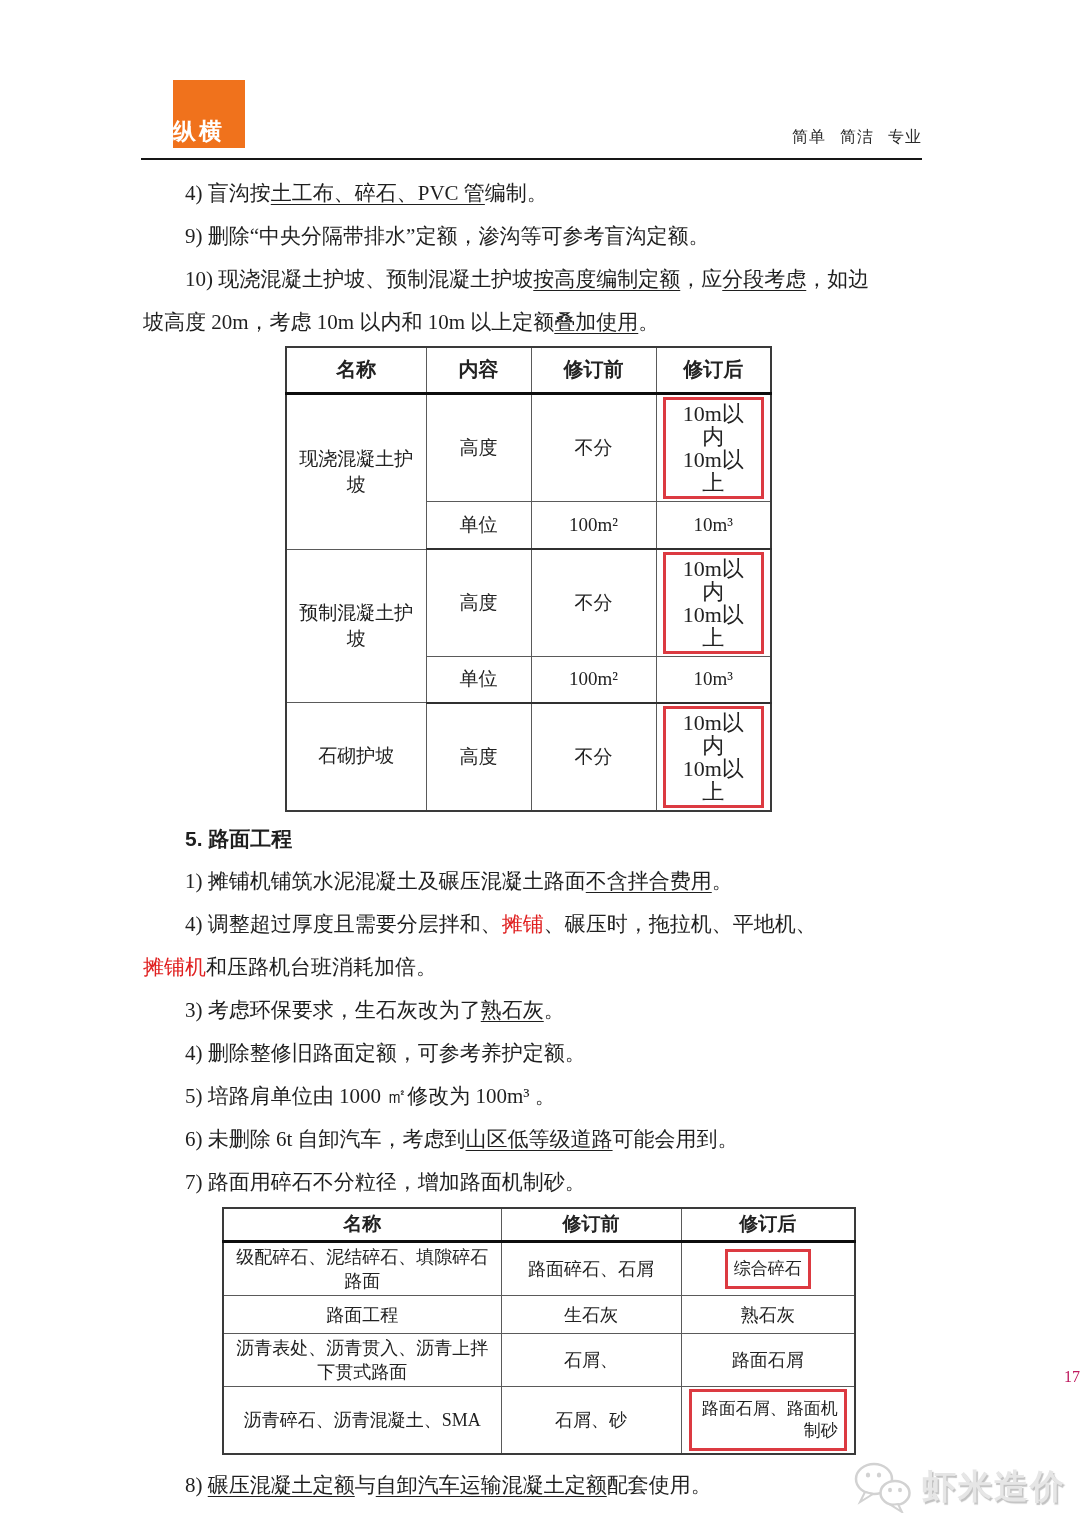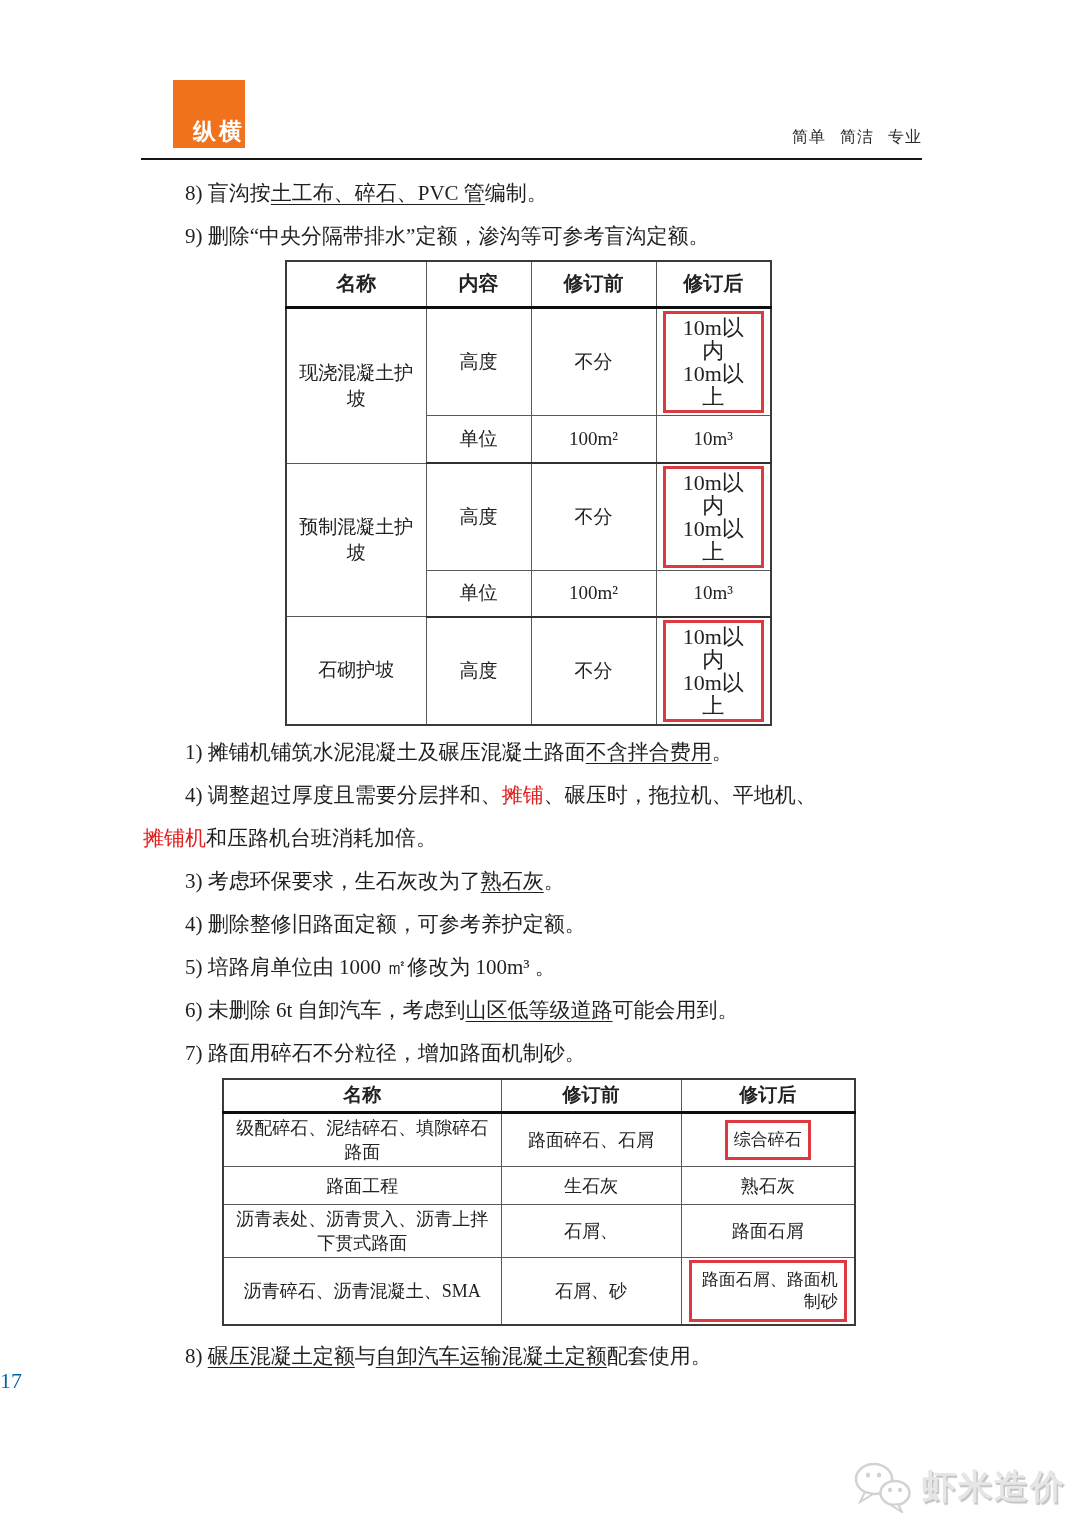--- a/index.html
+++ b/index.html
@@ -8,21 +8,21 @@
     width:1080px;height:1527px;
     background:#ffffff;
     font-family:"Liberation Serif","DejaVu Serif",serif;
     color:#1f1f1f;
     overflow:hidden;
   }
   
   .logo{
     position:absolute;left:173px;top:80px;width:72px;height:68px;
     background:#f0721c;
-    display:flex;align-items:flex-end;justify-content:flex-end;
+    display:flex;align-items:flex-end;justify-content:flex-start;
     padding-bottom:5px;box-sizing:border-box;
   }
   .logo span{
     color:#ffffff;font-family:"Liberation Sans","DejaVu Sans",sans-serif;
     font-size:23px;font-weight:700;letter-spacing:3px;line-height:1;
   }
   .tagline{
     position:absolute;right:158px;top:127px;
     font-size:16px;color:#2a2a2a;letter-spacing:1px;word-spacing:9px;
   }
@@ -67,22 +67,22 @@
   #table2 tbody tr:nth-child(3){height:49px;}
   #table2 tbody tr:nth-child(4){height:66px;}
   .redbox{
     display:inline-block;border:3px solid #dc3a41;
     padding:2px 8px;font-size:22px;line-height:23px;font-weight:500;
     max-width:96%;box-sizing:border-box;vertical-align:middle;
   }
   #table2 .redbox{font-size:17px;line-height:22px;padding:6px 6px;text-align:right;}
   
   .page-number{
-    position:absolute;left:0;right:0;top:1368px;text-align:left;
-    font-size:22px;color:#0369a1;
+    position:absolute;left:0;right:0;top:1368px;text-align:right;
+    font-size:16px;color:#be185d;
   }
   .watermark{
     position:absolute;right:14px;bottom:14px;
     display:flex;align-items:center;gap:7px;
   }
   .watermark .wm-text{
     font-family:"Liberation Sans","DejaVu Sans",sans-serif;
     font-size:34px;font-weight:700;color:#e6e6e6;
     text-shadow:1.5px 1.5px 1px #c2c2c2;letter-spacing:2px;
   }
@@ -94,22 +94,23 @@
 
   <div class="logo" style="background: rgb(240, 114, 28);">
     <span>纵横</span>
   </div>
   <div class="tagline">简单 简洁 专业</div>
   <div class="header-rule"></div>
 
   <div class="content">
 
     <div id="paras-top">
-        <p><span>8) 盲沟按</span><span class="u">土工布、碎石、PVC 管</span><span>编制。</span></p>
+        <p><span>4) 盲沟按</span><span class="u">土工布、碎石、PVC 管</span><span>编制。</span></p>
         <p><span>9) 删除“中央分隔带排水”定额，渗沟等可参考盲沟定额。</span></p>
+        <p><span>10) 现浇混凝土护坡、预制混凝土护坡</span><span class="u">按高度编制定额</span><span>，应</span><span class="u">分段考虑</span><span>，如边</span><br><span>坡高度 20m，考虑 10m 以内和 10m 以上定额</span><span class="u">叠加使用</span><span>。</span></p>
       </div>
 
     <div class="t1">
       <table id="table1">
         <colgroup>
             <col class="c1">
             <col class="c2">
             <col class="c3">
             <col class="c4">
           </colgroup>
@@ -147,20 +148,21 @@
             <tr>
               <td>石砌护坡</td>
               <td>高度</td>
               <td>不分</td>
               <td><div class="redbox"><div>10m以内</div><div>10m以上</div></div></td>
             </tr>
           </tbody>
       </table>
     </div>
 
+    <p class="sec-title">5. 路面工程</p>
 
     <div id="paras-sec5">
         <p><span>1) 摊铺机铺筑水泥混凝土及碾压混凝土路面</span><span class="u">不含拌合费用</span><span>。</span></p>
         <p><span>4) 调整超过厚度且需要分层拌和、</span><span class="red">摊铺</span><span>、碾压时，拖拉机、平地机、</span><br><span class="red">摊铺机</span><span>和压路机台班消耗加倍。</span></p>
         <p><span>3) 考虑环保要求，生石灰改为了</span><span class="u">熟石灰</span><span>。</span></p>
         <p><span>4) 删除整修旧路面定额，可参考养护定额。</span></p>
         <p><span>5) 培路肩单位由 1000 ㎡修改为 100m³ 。</span></p>
         <p><span>6) 未删除 6t 自卸汽车，考虑到</span><span class="u">山区低等级道路</span><span>可能会用到。</span></p>
         <p><span>7) 路面用碎石不分粒径，增加路面机制砂。</span></p>
       </div>

